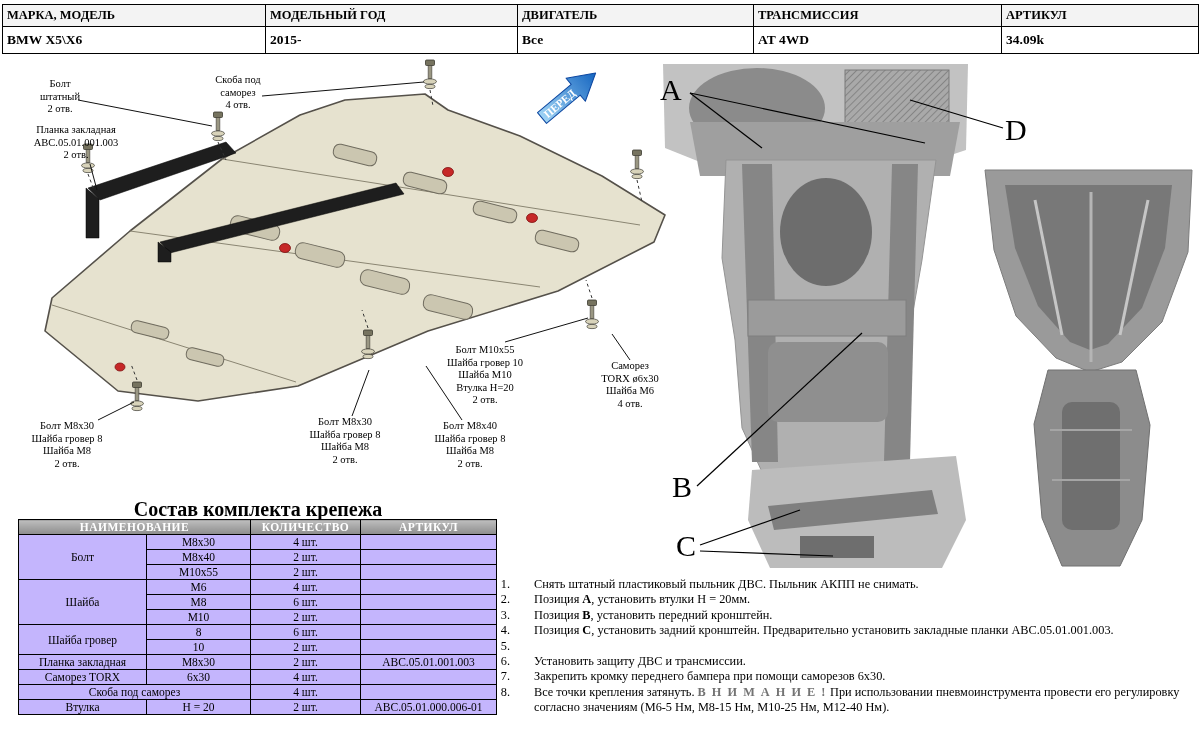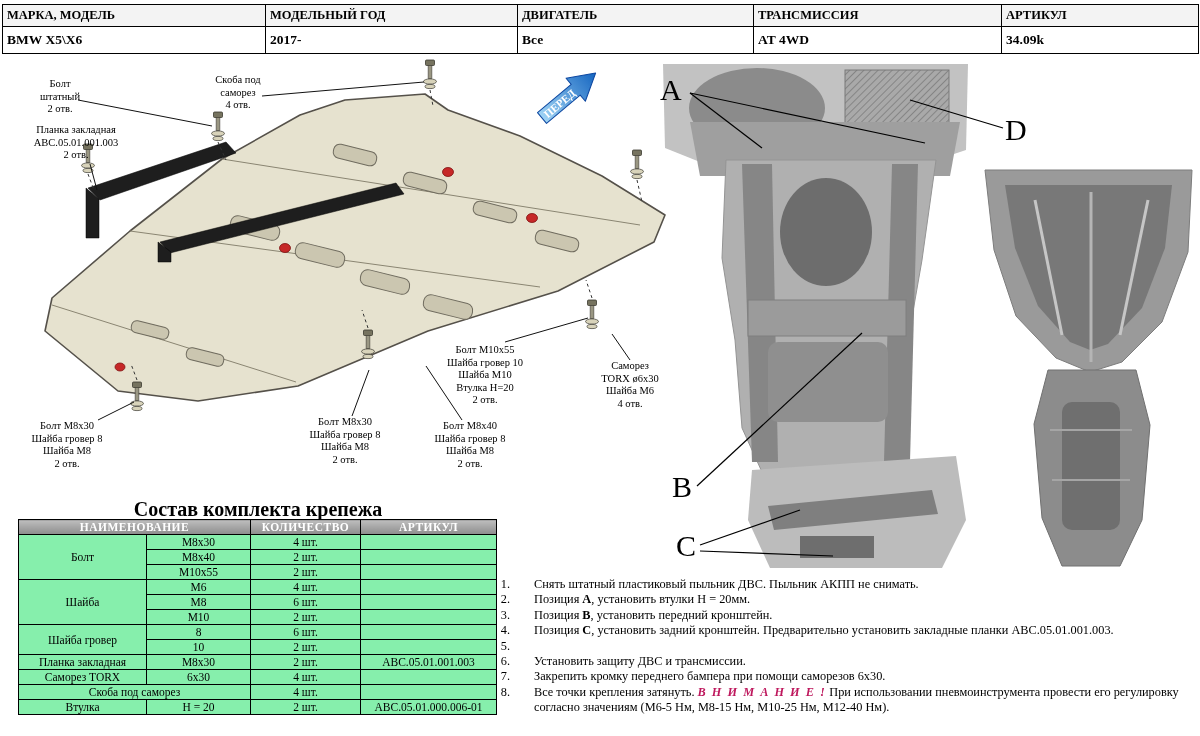--- a/index.html
+++ b/index.html
@@ -19,34 +19,34 @@
   .top-table tr.val td { height:27px; font-size:13.5px; }
 
   
   .callout { position:absolute; z-index:3; font-size:10.5px; line-height:12.5px;
              text-align:center; white-space:pre-line; }
 
   
   .parts-title { position:absolute; left:18px; top:498px; width:480px; z-index:3;
                  text-align:center; font-weight:bold; font-size:20px; }
   .parts-table { position:absolute; left:18px; top:519px; z-index:3;
-                 border-collapse:collapse; background:#86efac; table-layout:fixed; }
+                 border-collapse:collapse; background:#c4b5fd; table-layout:fixed; }
   .parts-table th, .parts-table td { border:1px solid #000; font-size:11.5px;
                  text-align:center; padding:1px 3px; height:15px; }
   .parts-table th { background:linear-gradient(#bdbdbd,#8d8d8d); color:#fff;
                  font-weight:bold; letter-spacing:0.5px; }
 
   
   .instructions { position:absolute; left:488px; top:577px; width:709px; z-index:3; }
   .instr-title { text-align:center; font-weight:bold; font-size:13.5px; margin-bottom:3px; }
   .instr-item { display:flex; font-size:12.3px; line-height:15.4px; }
   .instr-num { flex:0 0 22px; width:22px; text-align:right; }
   .instr-text { margin-left:24px; }
   .seg-b { font-weight:bold; }
-  .seg-r { color:#be185d; font-weight:bold; letter-spacing:1.5px;font-style:italic; }
+  .seg-r { color:#737373; font-weight:bold; letter-spacing:1.5px; }
 </style>
 </head>
 <body>
 
 <svg class="scene" width="1200" height="736" viewBox="0 0 1200 736">
   <defs>
     <linearGradient id="bluegrad" x1="0" y1="0" x2="1" y2="0">
       <stop offset="0" stop-color="#9fd4f5"></stop>
         <stop offset="1" stop-color="#1565c0"></stop>
     </linearGradient>
@@ -180,21 +180,21 @@
   <tbody>
       <tr class="hdr">
     <td>МАРКА, МОДЕЛЬ</td>
     <td>МОДЕЛЬНЫЙ ГОД</td>
     <td>ДВИГАТЕЛЬ</td>
     <td>ТРАНСМИССИЯ</td>
     <td>АРТИКУЛ</td>
   </tr>
   <tr class="val">
     <td>BMW X5\X6</td>
-    <td>2017-</td>
+    <td>2015-</td>
     <td>Все</td>
     <td>AT 4WD</td>
     <td>34.09k</td>
   </tr>
 </tbody>
   </table>
 
 <div class="callout" style="left:28px; top:78px; width:64px;">Болт
 штатный
 2 отв.</div>

